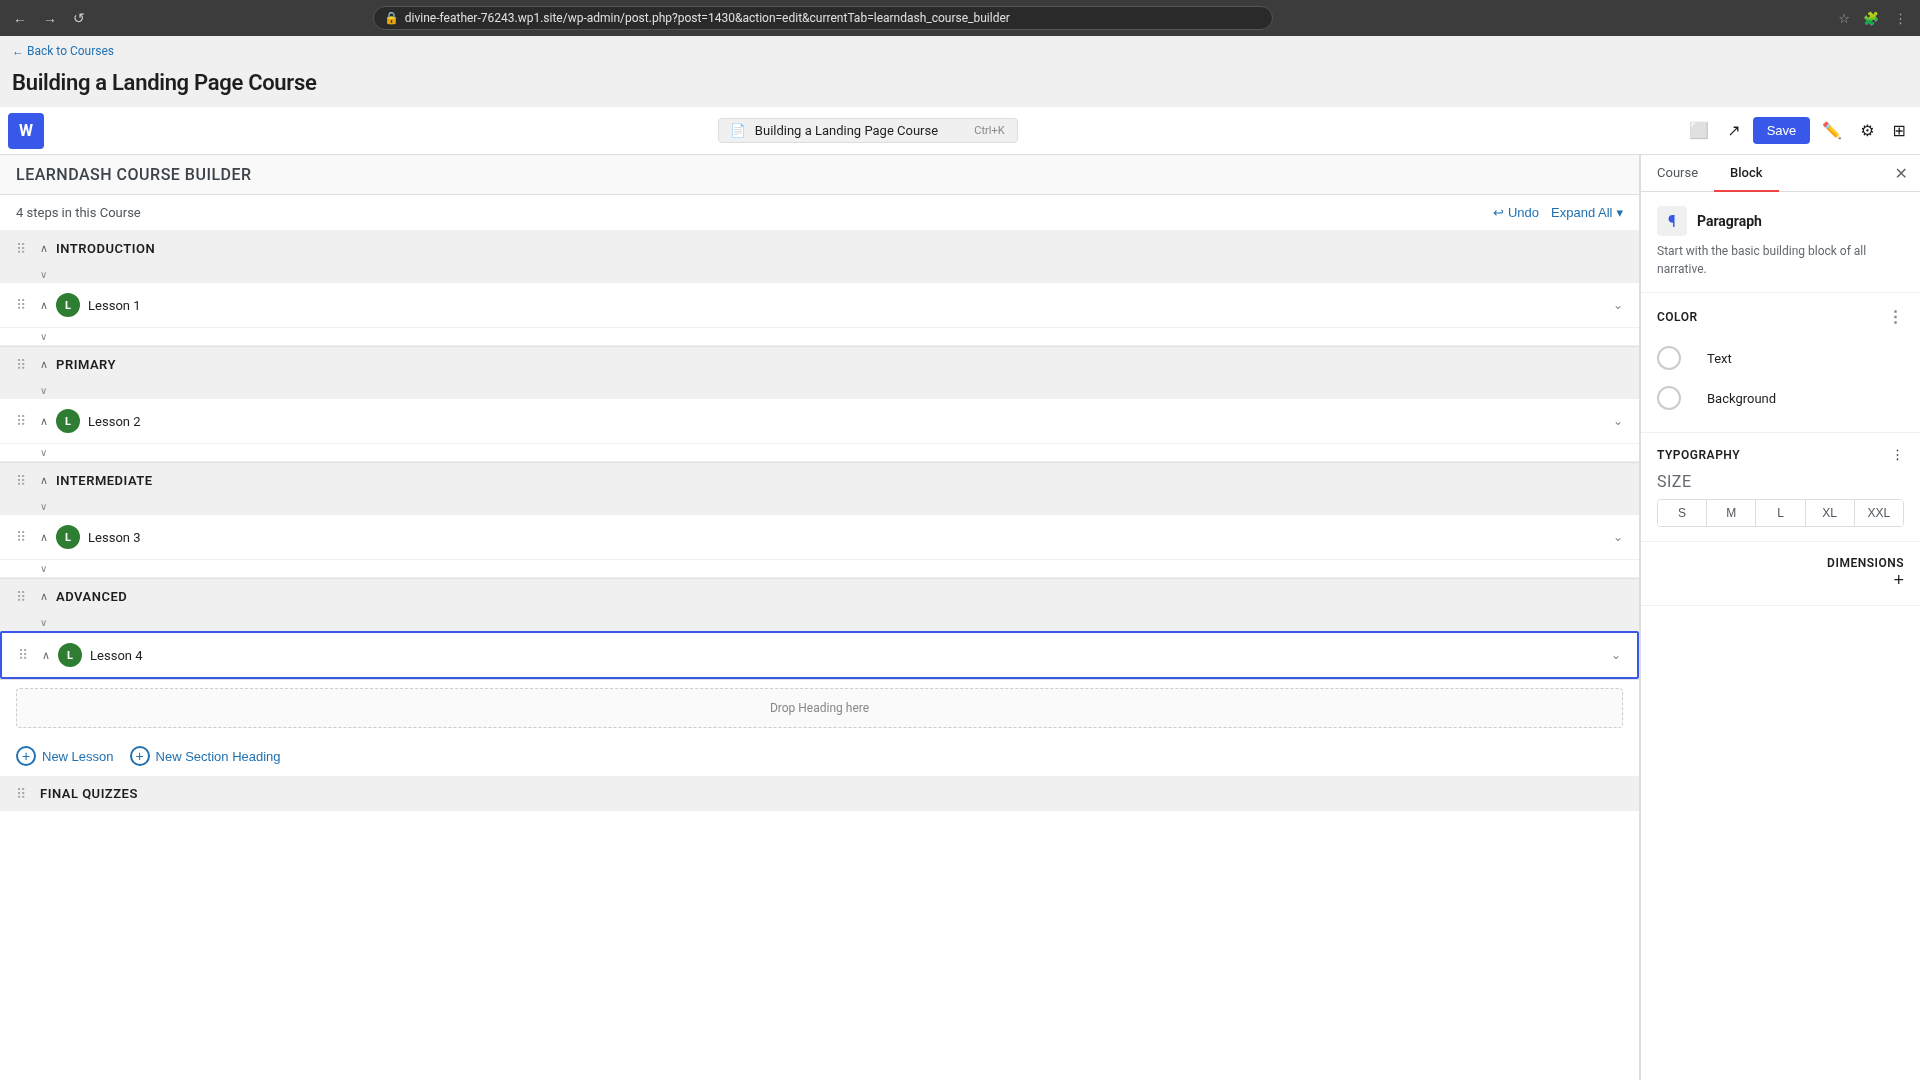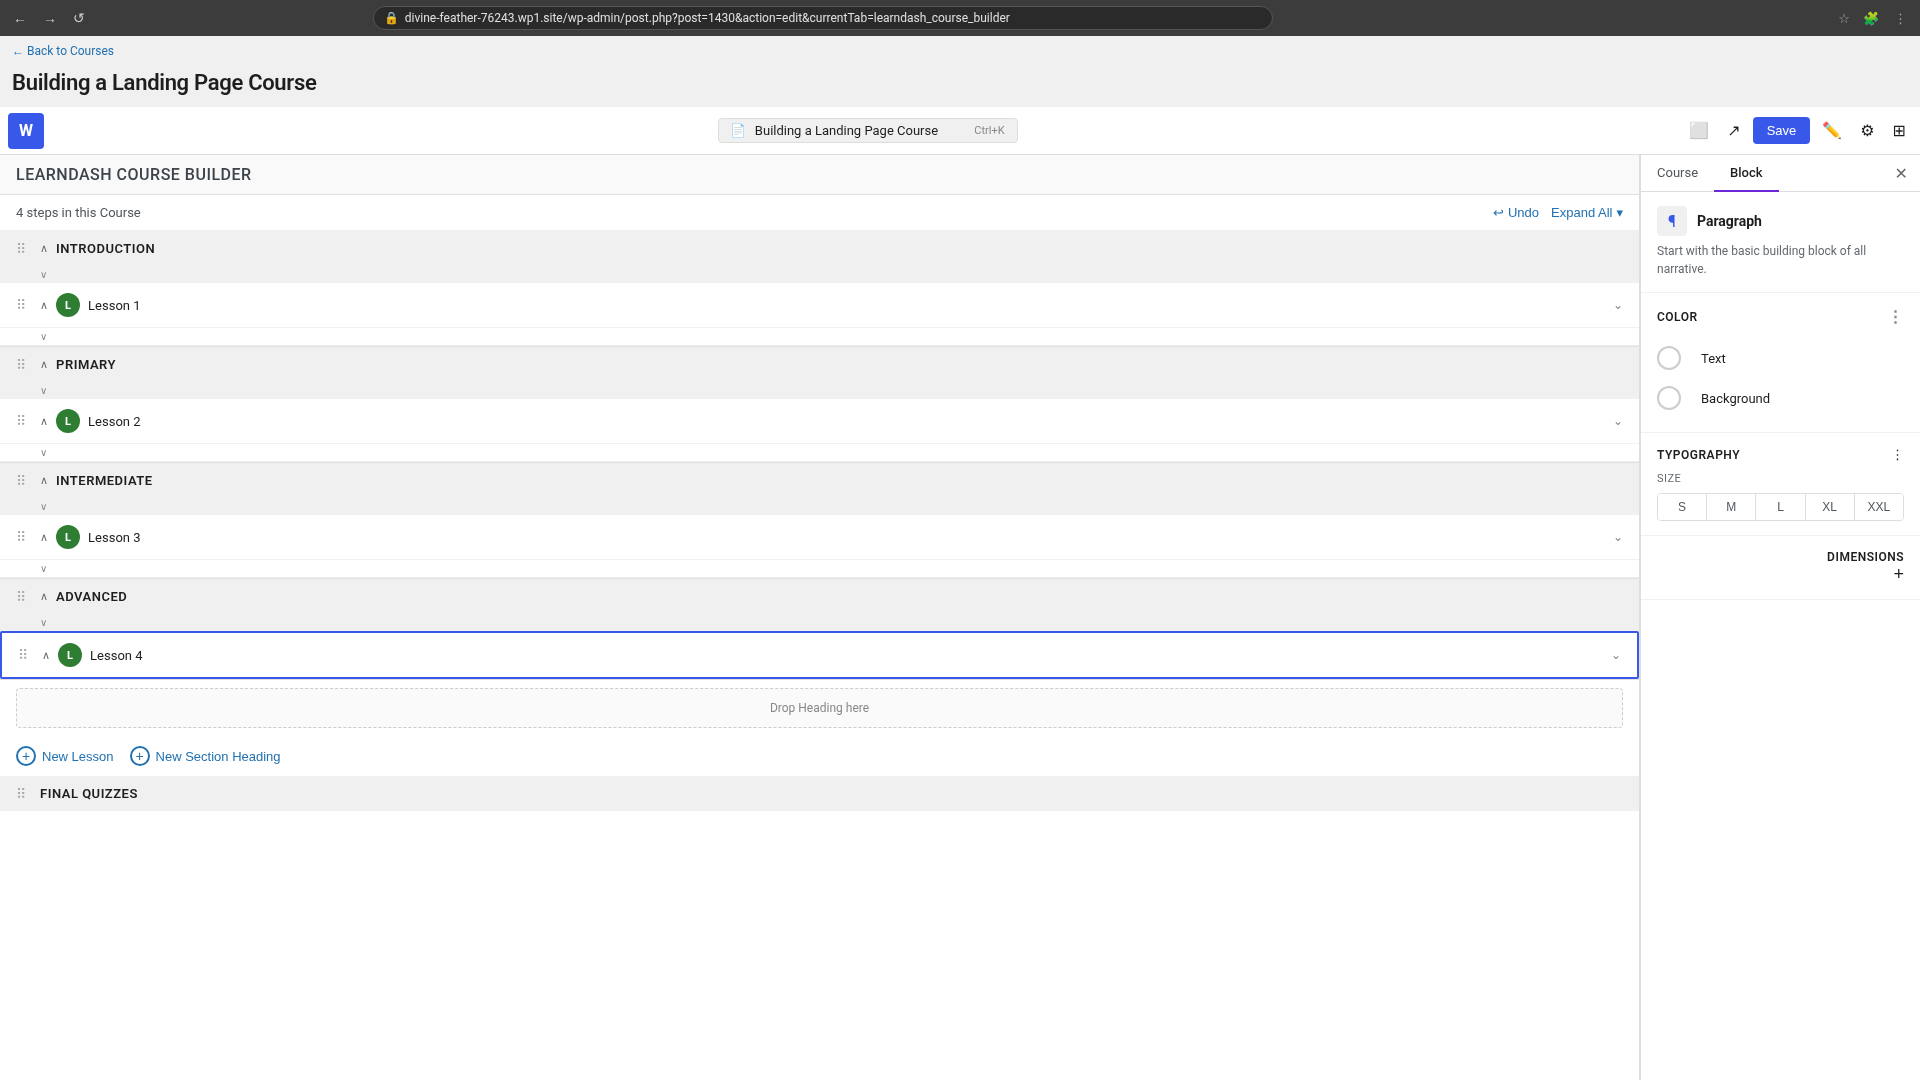--- a/index.html
+++ b/index.html
@@ -390,21 +390,21 @@
     .panel-tab {
       padding: 10px 16px;
       font-size: 13px;
       color: #50575e;
       cursor: pointer;
       border-bottom: 2px solid transparent;
       margin-bottom: -1px;
     }
     .panel-tab.active {
       color: #1e1e1e;
-      border-bottom: 2px solid #6d28d9;
+      border-bottom: 2px solid #ef4444;
       font-weight: 500;
     }
     .panel-close {
       margin-left: auto;
       padding: 8px 12px;
       background: none;
       border: none;
       cursor: pointer;
       color: #666;
       font-size: 16px;
@@ -457,21 +457,21 @@
       color: #888;
       cursor: pointer;
       font-size: 16px;
     }
 
     
     .color-option {
       display: flex;
       align-items: center;
       padding: 8px 0;
-      gap: 20px;
+      gap: 26px;
     }
     .color-circle {
       width: 24px;
       height: 24px;
       border-radius: 50%;
       border: 2px solid #ddd;
       background: #fff;
       flex-shrink: 0;
     }
     .color-label {
@@ -500,21 +500,21 @@
     }
     .size-btn:last-child { border-right: none; }
 
     .typography-header {
       display: flex;
       align-items: center;
       justify-content: space-between;
       margin-bottom: 6px;
     }
     .size-label {
-      font-size: 11px;
+      font-size: 16px;
       color: #646970;
       text-transform: uppercase;
       letter-spacing: 0.5px;
       margin-top: 10px;
       margin-bottom: 4px;
     }
 
     .dimensions-header {
       display: flex;
       align-items: flex-end;

